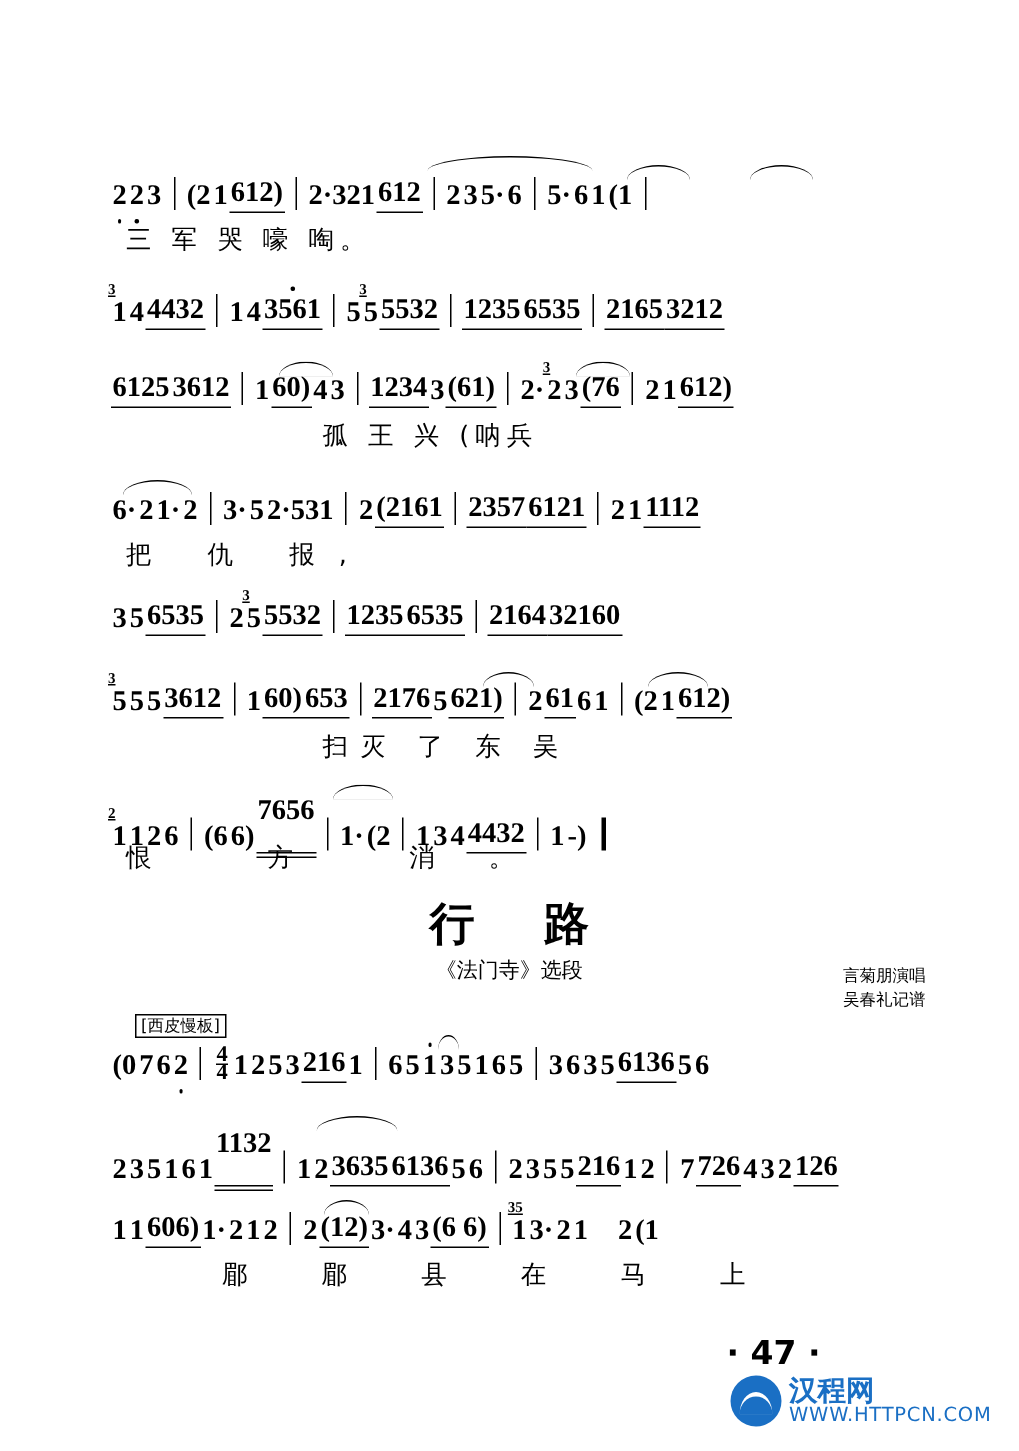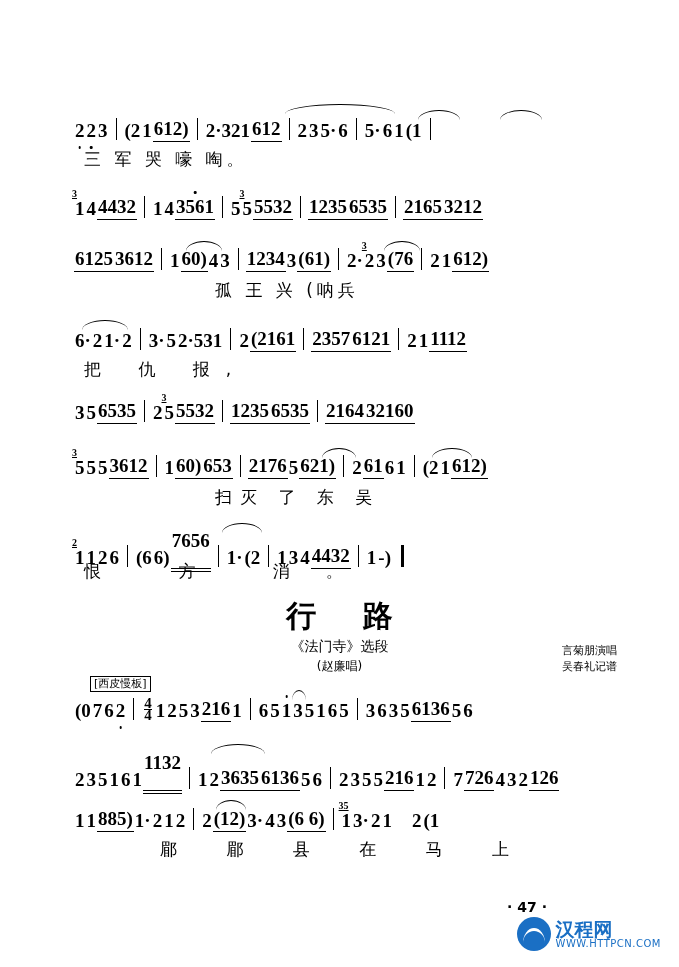--- a/index.html
+++ b/index.html
@@ -164,21 +164,21 @@
   }
   .meter .num { display:block; border-bottom: 1.4px solid #000; }
   .meter .den { display:block; }
   .paren { font-weight: bold; }
   
   .pagenum {
     position: absolute;
     right: 132px;
     bottom: 52px;
     font-family: "DejaVu Sans", sans-serif;
-    font-size: 14px;
+    font-size: 22px;
     font-weight: bold;
   }
   .watermark {
     position: absolute;
     right: 18px;
     bottom: 16px;
     display: flex;
     align-items: center;
     gap: 5px;
   }
@@ -198,21 +198,21 @@
   }
   .wm-text {
     font-family: "DejaVu Sans", sans-serif;
     font-size: 19px;
     font-weight: bold;
     color: #1a6fc4;
     line-height: 18px;
   }
   .wm-url {
     font-family: "DejaVu Sans", sans-serif;
-    font-size: 10px;
+    font-size: 13px;
     color: #1a6fc4;
     letter-spacing: 0.5px;
   }
 </style>
 </head>
 <body>
 
 <div class="page">
 
   <div class="staff-row" style="top:118px;">
@@ -375,21 +375,20 @@
     <span class="bar"></span>
     <span class="cell">1</span>
     <span class="cell">-)</span>
     <span class="bar end"></span>
   </div>
   <div class="slur" style="left:222px; top:523px; width:40px;"></div>
   <div class="lyrics" style="left:84px; top:560px; letter-spacing:36px;">恨         方  消。</div>
 
   <div class="title" style="top:596px;text-align:center;">行 路</div>
   <div class="subtitle" style="top:638px;">《法门寺》选段</div>
-  <div class="subtitle2" style="top:658px;">(赵廉唱)</div>
   <div class="credits" style="top:643px;margin-left:23px;">
     <div>言菊朋演唱</div>
     <div>吴春礼记谱</div>
   </div>
   <div class="tempo-box" style="left:90px; top:676px;">[西皮慢板]</div>
 
   <div class="staff-row" style="top:698px; left:74px;">
     <span class="cell paren">(0</span>
     <span class="cell">7</span>
     <span class="cell">6</span>
@@ -454,21 +453,21 @@
     <span class="cell">4</span>
     <span class="cell">3</span>
     <span class="cell">2</span>
     <span class="cell u1">126</span>
   </div>
   <div class="slur" style="left:211px; top:744px; width:54px;"></div>
 
   <div class="staff-row" style="top:808px; left:74px;">
     <span class="cell">1</span>
     <span class="cell">1</span>
-    <span class="cell u1">885)</span>
+    <span class="cell u1">606)</span>
     <span class="cell">1·</span>
     <span class="cell">2</span>
     <span class="cell">1</span>
     <span class="cell">2</span>
     <span class="bar"></span>
     <span class="cell">2</span>
     <span class="cell u1 paren">(12)</span>
     <span class="cell">3·</span>
     <span class="cell">4</span>
     <span class="cell">3</span>
@@ -476,21 +475,21 @@
     <span class="bar"></span>
     <span class="cell" style="position:relative;">1<span class="orn orn-u">35</span></span>
     <span class="cell">3·</span>
     <span class="cell">2</span>
     <span class="cell">1</span>
     <span class="spacer" style="width:18px;"></span>
     <span class="cell">2</span>
     <span class="cell paren">(1</span>
   </div>
   <div class="slur" style="left:216px; top:800px; width:30px;"></div>
-  <div class="lyrics" style="left:148px; top:838px; letter-spacing:22px;margin-left:12px;">郿 郿     县       在 马 上</div>
+  <div class="lyrics" style="left:148px; top:838px; letter-spacing:22px;">郿 郿     县       在 马 上</div>
 
   <div class="pagenum">
     <span>·&nbsp;</span><span>47</span><span>&nbsp;·</span>
   </div>
   <div class="watermark">
     <div class="wm-logo"></div>
     <div>
       <div class="wm-text">汉程网</div>
       <div class="wm-url">WWW.HTTPCN.COM</div>
     </div>

